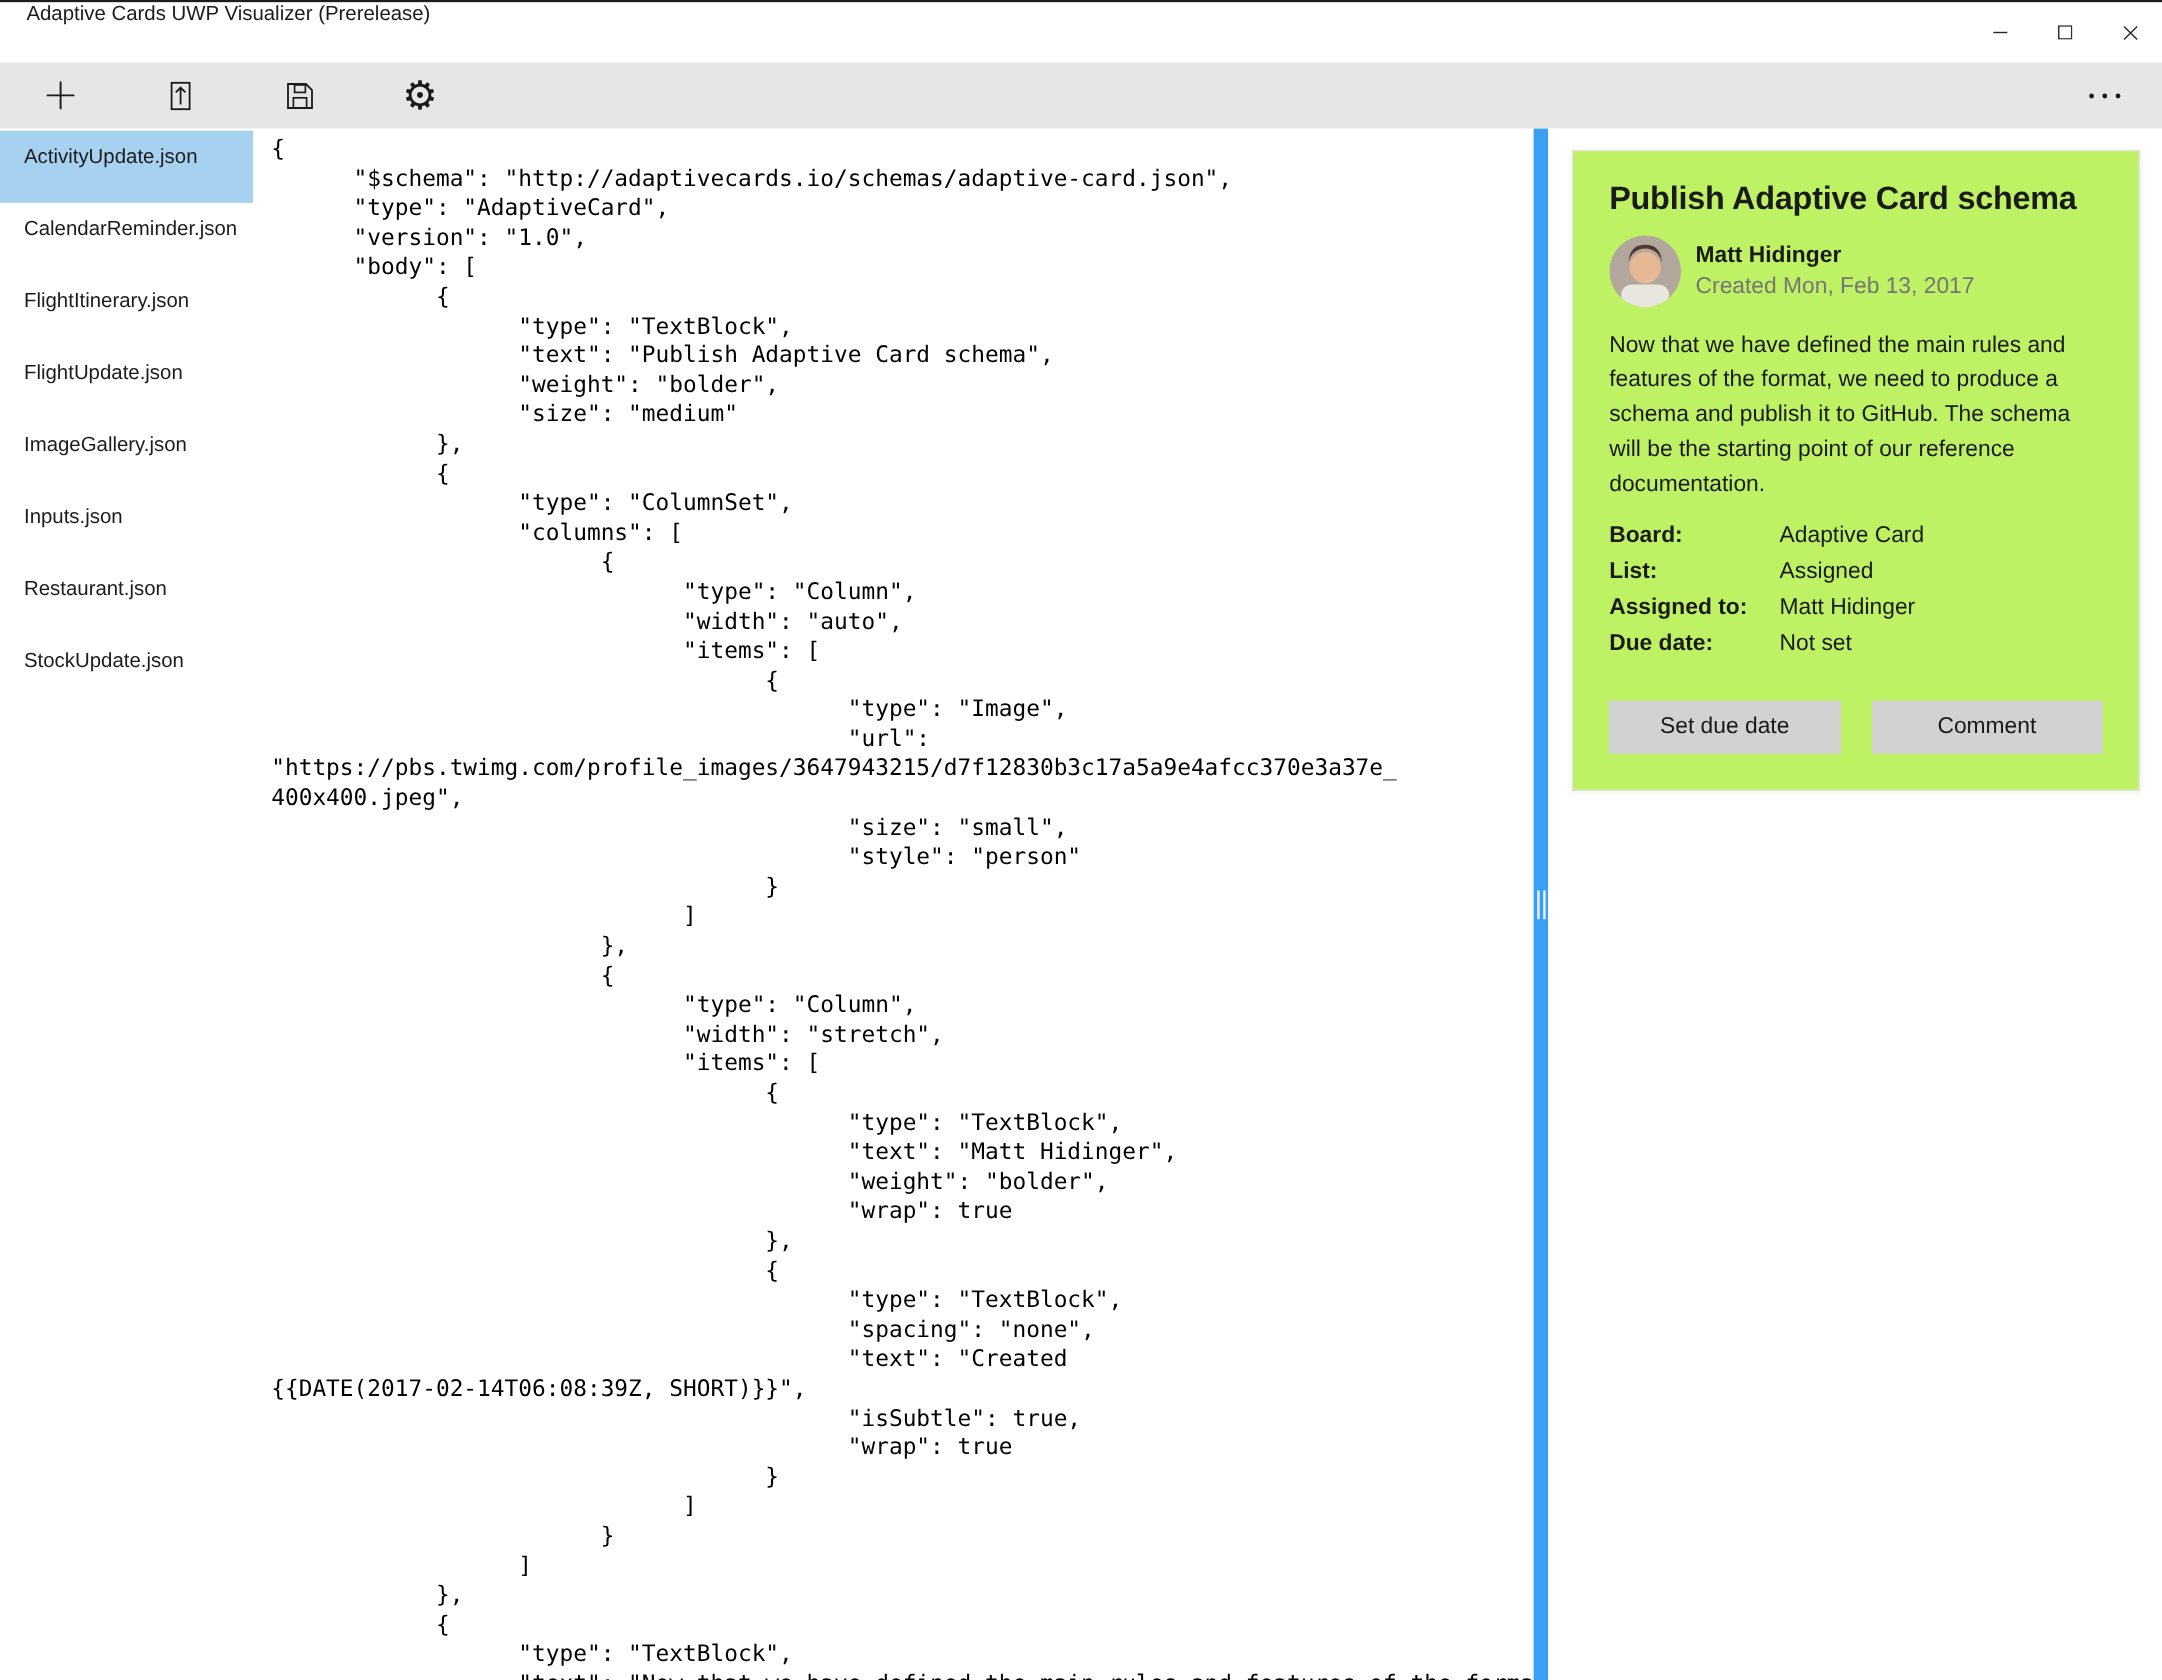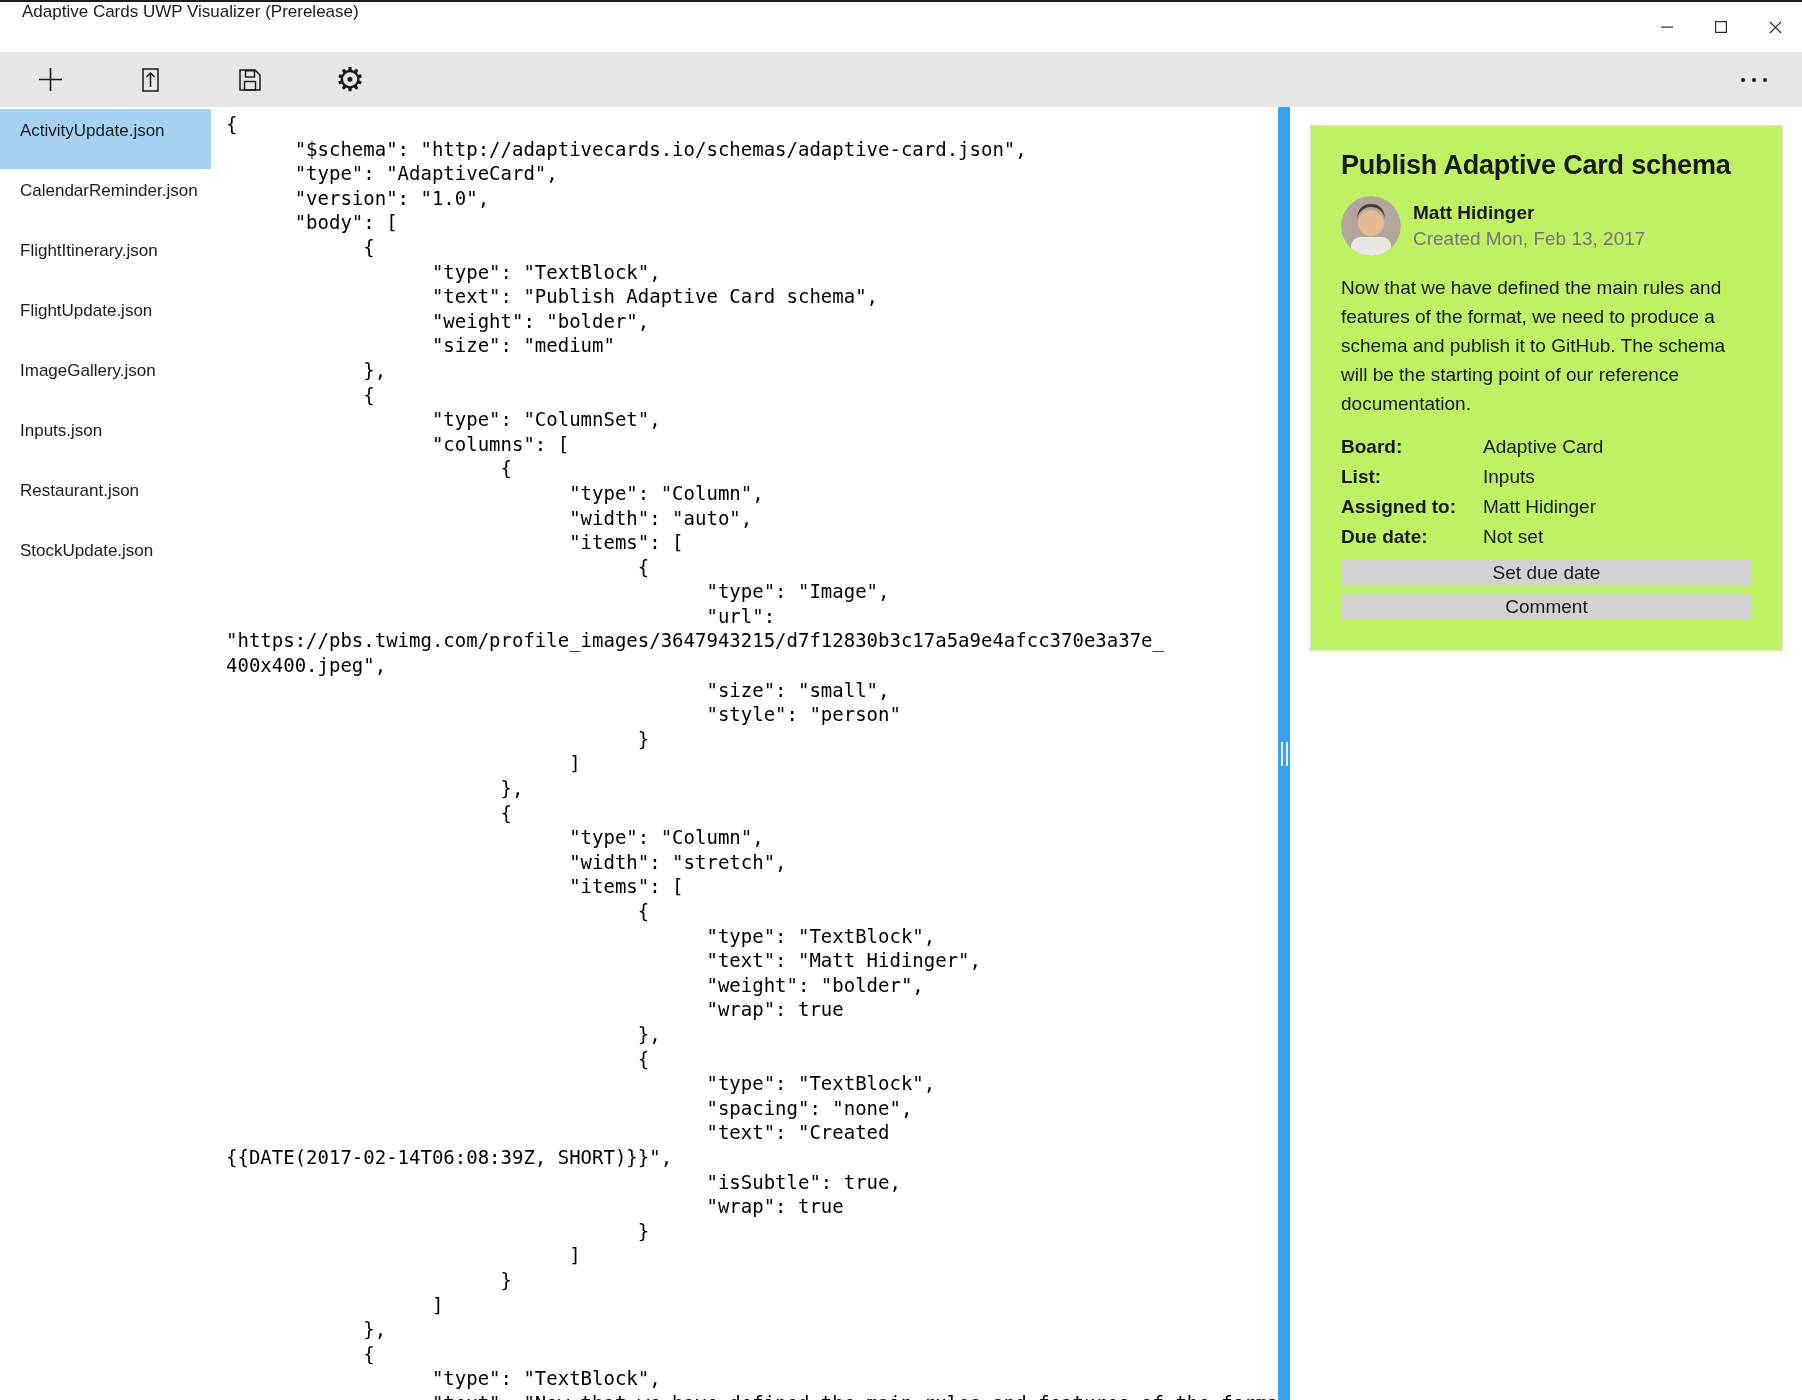--- a/index.html
+++ b/index.html
@@ -58,21 +58,21 @@
              box-shadow:0 1px 5px rgba(0,0,0,0.08); padding:24px 30px 30px; }
   .ac-title { margin:0; font-size:27px; font-weight:bold; letter-spacing:-0.2px; white-space:nowrap; color:#1a1a1a; }
   .author { display:flex; align-items:center; gap:12px; margin-top:15px; }
   .avatar { width:60px; height:60px; border-radius:50%; overflow:hidden; flex:none; }
   .author-name { font-size:19px; font-weight:bold; color:#1a1a1a; }
   .author-date { font-size:19px; color:#767676; margin-top:4px; }
   .desc { margin:17px 0 14px; font-size:19px; line-height:29px; color:#1a1a1a; }
   .facts { margin-top:13px; font-size:19px; line-height:30px; }
   .fact { display:flex;align-items:center; }
   .fact-label { width:142px; flex:none; font-weight:bold; }
-  .actions { display:flex; gap:8px; margin-top:8px;flex-direction:column; }
+  .actions { display:flex; gap:26px; margin-top:32px; }
   .ac-btn { flex:1; height:44px; background:#d2d2d2; border:1px solid #d2d2d2;
             font-family:inherit; font-size:19px; color:#1a1a1a; }
 </style>
 </head>
 <body>
 
 <div class="window">
 
   <div class="top-edge"></div>
 
@@ -231,21 +231,21 @@
 
         <p class="desc">Now that we have defined the main rules and features of the format, we need to produce a schema and publish it to GitHub. The schema will be the starting point of our reference documentation.</p>
 
         <div class="facts">
           <div class="fact">
             <span class="fact-label">Board:</span>
             <span class="fact-value">Adaptive Card</span>
           </div>
           <div class="fact">
             <span class="fact-label">List:</span>
-            <span class="fact-value">Inputs</span>
+            <span class="fact-value">Assigned</span>
           </div>
           <div class="fact">
             <span class="fact-label">Assigned to:</span>
             <span class="fact-value">Matt Hidinger</span>
           </div>
           <div class="fact">
             <span class="fact-label">Due date:</span>
             <span class="fact-value">Not set</span>
           </div>
         </div>

